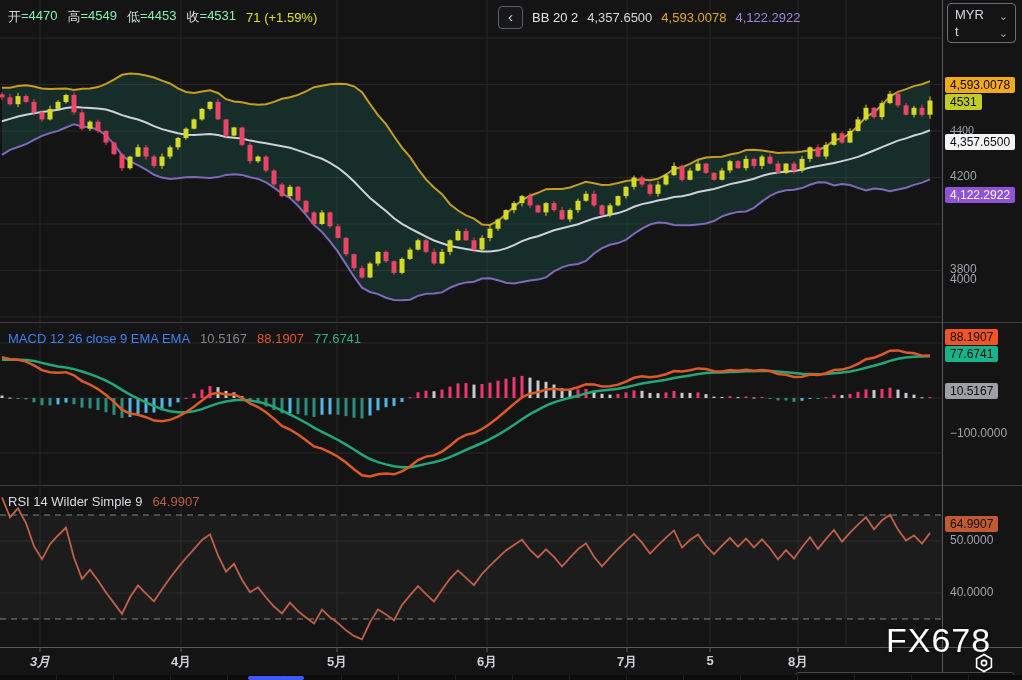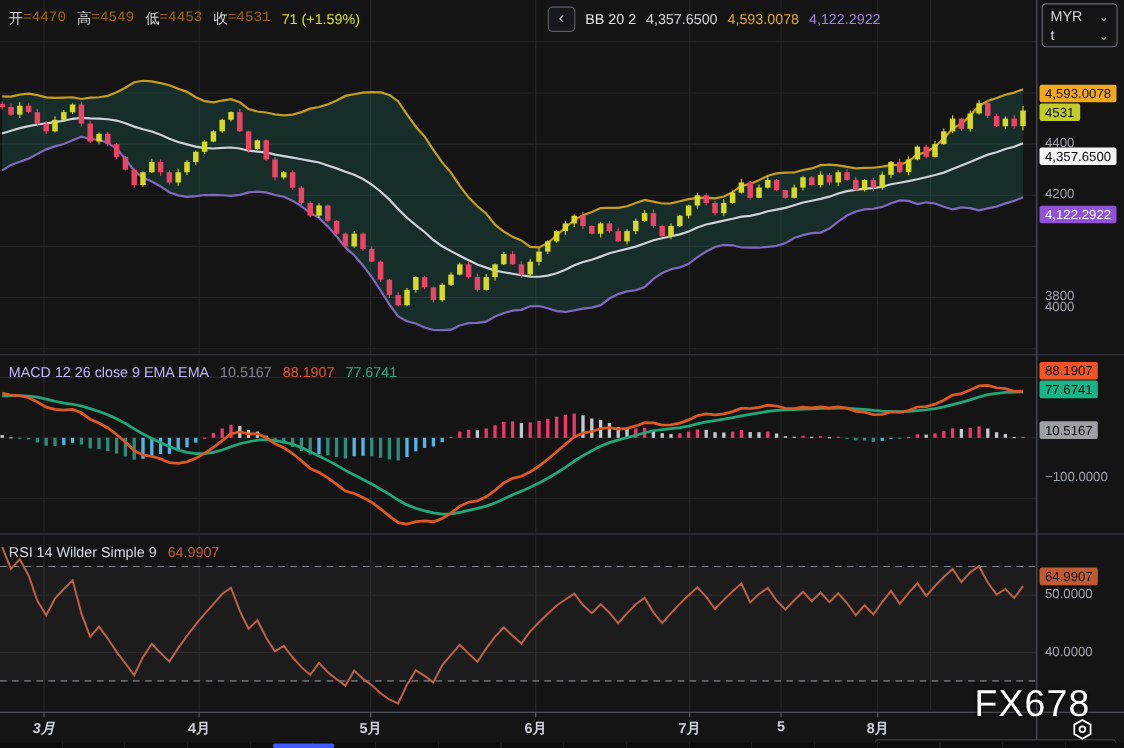--- a/index.html
+++ b/index.html
@@ -10,41 +10,41 @@
   .hline{position:absolute;left:0;width:1022px;height:1px;background:#3a3e47;z-index:2;}
   #axis-top{background:#565a63;}
   #axis-vline{position:absolute;left:942px;top:0;width:1px;height:675px;background:#565a63;z-index:2;}
 
   #header{position:absolute;left:8px;top:8px;display:flex;align-items:center;gap:10px;
           font-size:13px;z-index:6;white-space:nowrap;}
   #symbol-title{color:#e3e6ec;font-weight:500;}
   #ohlc-values{display:inline-flex;gap:10px;}
   .ohlc-pair{display:inline-flex;}
   .ohlc-label{color:#d6d9df;}
-  .ohlc-value{color:#a16207;font-family:Liberation Mono, monospace;}
+  .ohlc-value{color:#86efac;}
   #change-value{color:#dbe222;}
 
   #bb-row{position:absolute;left:498px;top:6px;display:flex;align-items:center;gap:9px;
           font-size:13px;z-index:6;}
   #back-btn{width:25px;height:23px;background:#17181b;border:1px solid #5a5e66;border-radius:4px;
             color:#cfd2d8;font-size:15px;line-height:1;display:flex;align-items:center;
             justify-content:center;padding:0 0 2px 0;cursor:pointer;font-family:inherit;}
   #bb-label{color:#e0e3e9;}
   #bb-basis{color:#d4d7de;font-weight:500;}
   #bb-upper{color:#e3a81f;}
   #bb-lower{color:#9f83da;}
 
   #currency-box{position:absolute;left:947px;top:3px;width:69px;height:40px;border:1px solid #6a6e76;
                 border-radius:4px;z-index:6;display:flex;flex-direction:column;justify-content:space-between;
                 padding:3px 7px;font-size:13px;color:#d6d9df;background:#141414;box-sizing:border-box;}
   .cur-row{display:flex;justify-content:space-between;align-items:flex-end;cursor:pointer;}
   .chev{color:#9ca0a8;font-size:11px;line-height:1;}
 
   #macd-header{position:absolute;left:8px;top:331px;display:flex;gap:10px;font-size:13px;z-index:6;white-space:nowrap;}
-  #macd-label{color:#c4b5fd;}
+  #macd-label{color:#3b82f6;}
   #macd-hist-val{color:#82858e;}
   #macd-line-val{color:#e4562b;}
   #macd-signal-val{color:#27b187;}
 
   #rsi-header{position:absolute;left:8px;top:494px;display:flex;gap:10px;font-size:13px;z-index:6;white-space:nowrap;}
   #rsi-label{color:#d9dce2;}
   #rsi-val{color:#c05c3e;}
 
   #price-axis{position:absolute;left:943px;top:0;width:79px;height:675px;z-index:4;cursor:ns-resize;}
   .axis-tick{position:absolute;left:7px;font-size:12px;color:#9fa3ac;}
@@ -547,21 +547,21 @@
     <span id="rsi-label">RSI 14 Wilder Simple 9</span>
     <span id="rsi-val">64.9907</span>
   </div>
 
   <div class="hline" style="top:322px"></div>
   <div class="hline" style="top:485px"></div>
   <div class="hline" id="axis-top" style="top:647px"></div>
   <div id="axis-vline"></div>
 
   <div id="price-axis">
-      <span class="axis-tick" style="top: 123px;">4400</span>
+      <span class="axis-tick" style="top: 123px; font-family: Liberation Serif, serif;">4400</span>
       <span class="axis-tick" style="top: 169px;">4200</span>
       <span class="axis-tick" style="top: 232px; margin-top: 40px;">4000</span>
       <span class="axis-tick" style="top: 262px;">3800</span>
       <span class="axis-badge" style="top: 77px; background: rgb(242, 169, 28); color: rgb(11, 11, 11);">4,593.0078</span>
       <span class="axis-badge" style="top: 94px; background: rgb(195, 204, 38); color: rgb(11, 11, 11);">4531</span>
       <span class="axis-badge" style="top: 134px; background: rgb(244, 245, 247); color: rgb(11, 11, 11);">4,357.6500</span>
       <span class="axis-badge" style="top: 187px; background: rgb(144, 82, 214); color: rgb(255, 255, 255);">4,122.2922</span>
       <span class="axis-tick" style="top: 426px;">−100.0000</span>
       <span class="axis-badge" style="top: 329px; background: rgb(242, 84, 37); color: rgb(11, 11, 11);">88.1907</span>
       <span class="axis-badge" style="top: 346px; background: rgb(24, 179, 136); color: rgb(11, 11, 11);">77.6741</span>

